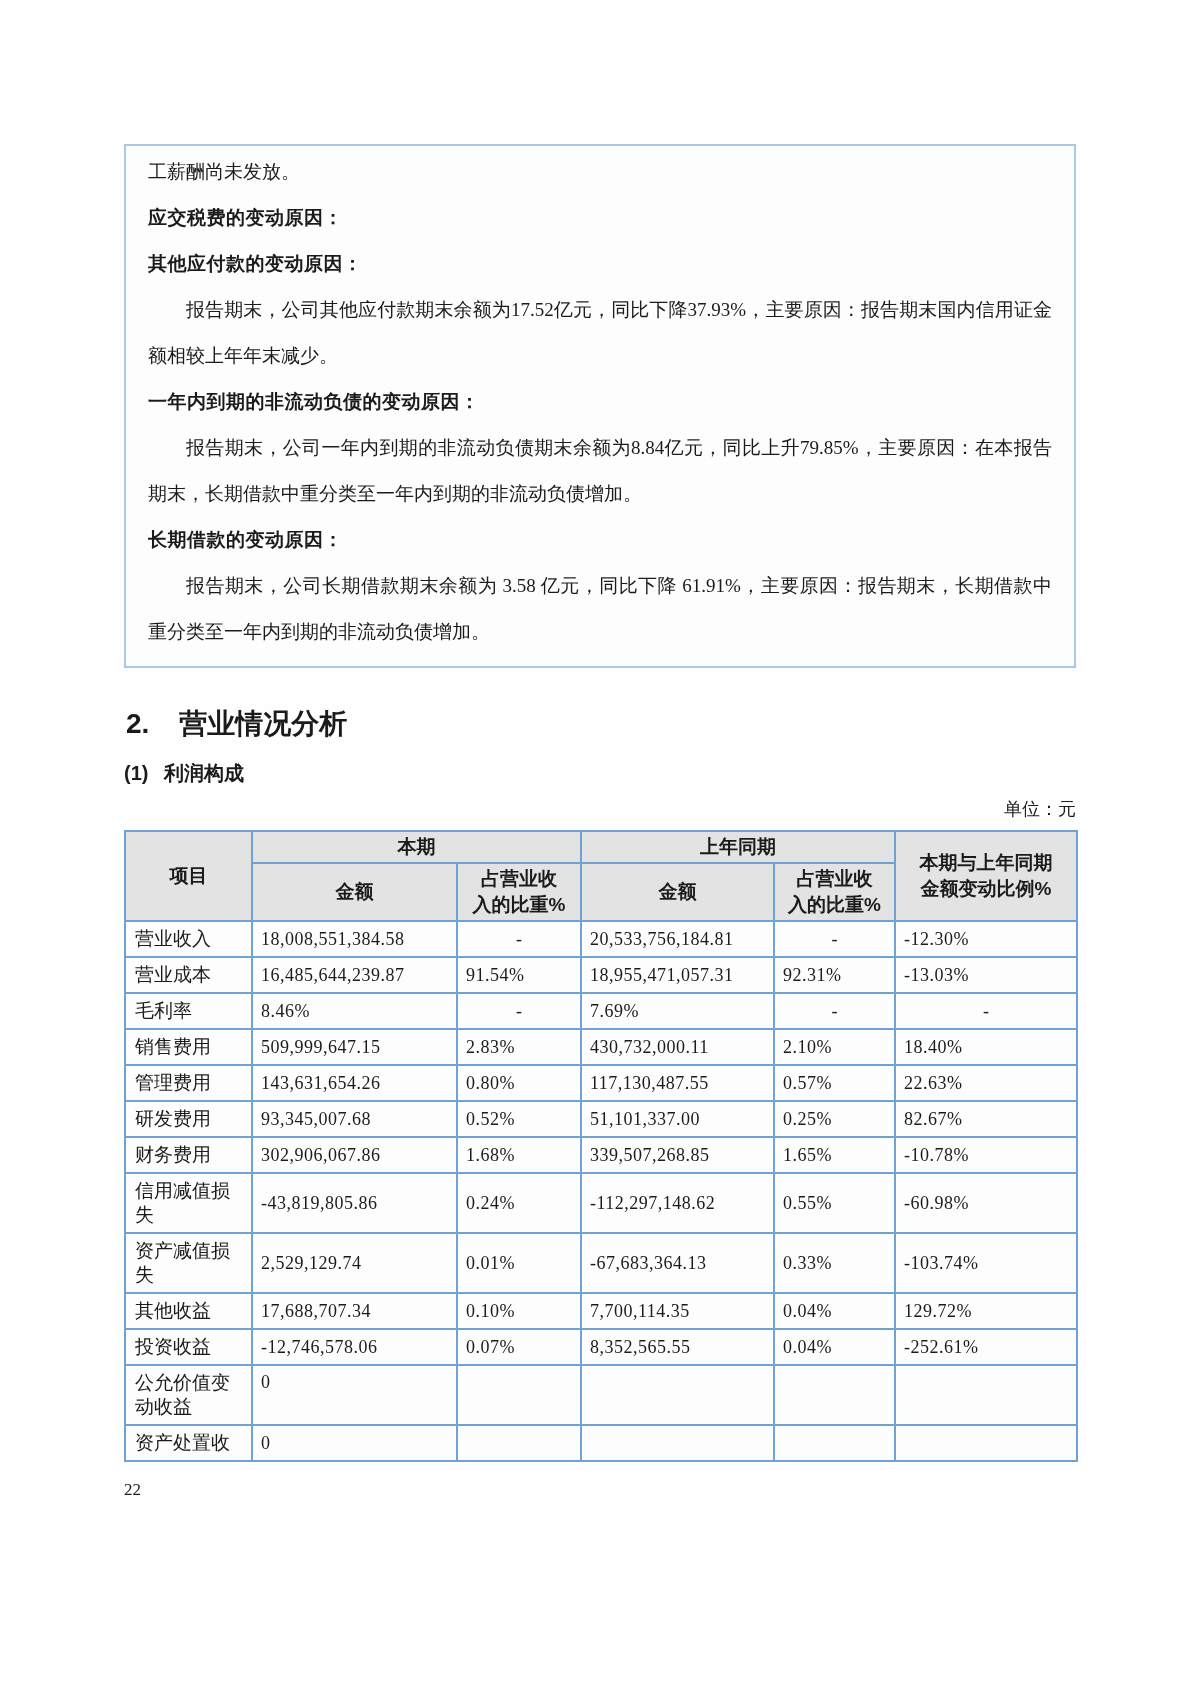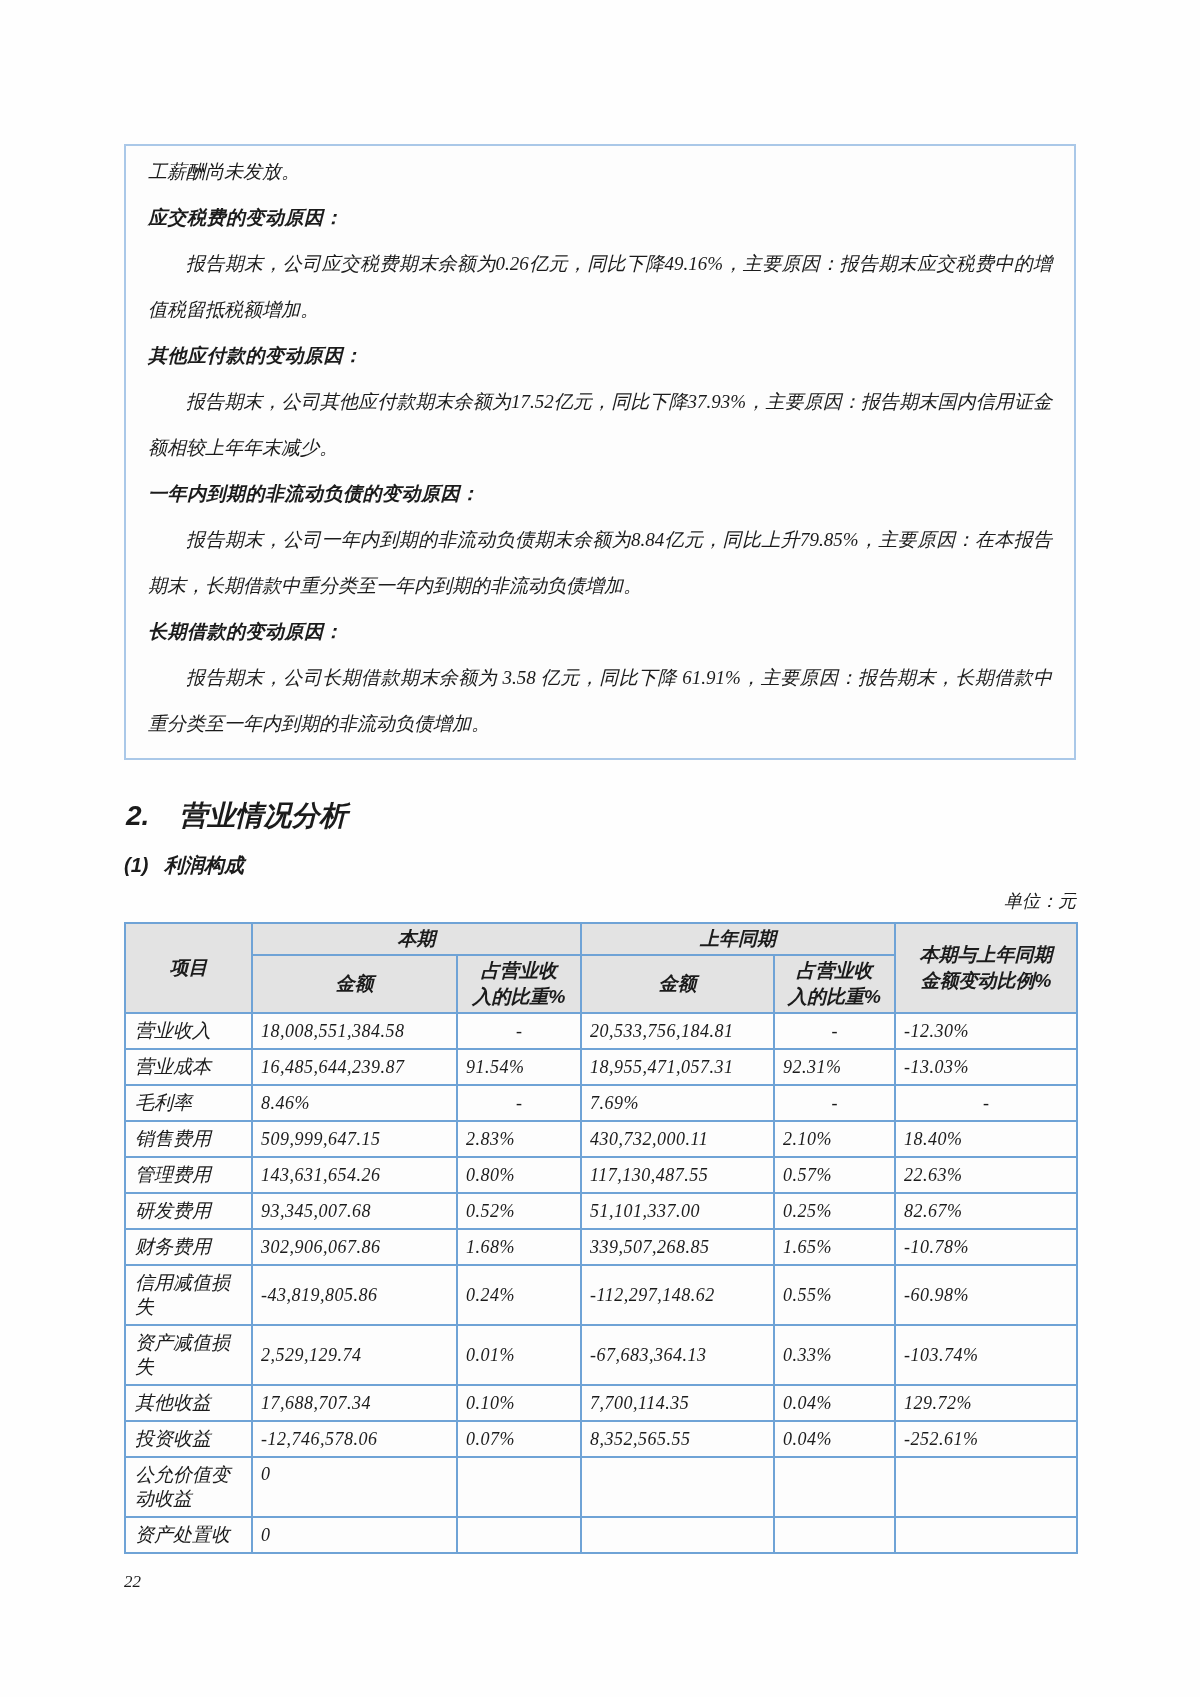--- a/index.html
+++ b/index.html
@@ -1,21 +1,21 @@
 <!DOCTYPE html>
 <html style="--table-border: #6fa3d6; --box-border: #aac8e8; --header-bg: #e3e3e3;"><head>
 <meta charset="utf-8">
 <style>
   html,body{margin:0;padding:0;}
   body{
     width:1200px;height:1697px;background:#fefefe;color:#1b1b1b;
     font-family:"Liberation Serif","DejaVu Serif",serif;
     overflow:hidden;
   }
-  .content{width:952px;margin:4px auto;font-style:italic;}
+  .content{width:952px;margin:4px auto;}
 
   
   .callout-box{
     box-sizing:border-box;
     margin-top:144px;
     border:2px solid var(--box-border,#aac8e8);
     padding:3px 22px 11px 22px;
     background:#fdfdfd;
   }
   .callout-box p{margin:0;font-size:19px;line-height:46px;text-align:justify;}
@@ -64,21 +64,20 @@
 </style>
 </head>
 <body>
 
 <div class="page">
   <div class="content">
 
     <div class="callout-box">
         <p class="normal">工薪酬尚未发放。</p>
         <p class="heading">应交税费的变动原因：</p>
-        <p class="para">报告期末，公司应交税费期末余额为0.26亿元，同比下降49.16%，主要原因：报告期末应交税费中的增值税留抵税额增加。</p>
         <p class="heading">其他应付款的变动原因：</p>
         <p class="para">报告期末，公司其他应付款期末余额为17.52亿元，同比下降37.93%，主要原因：报告期末国内信用证金额相较上年年末减少。</p>
         <p class="heading">一年内到期的非流动负债的变动原因：</p>
         <p class="para">报告期末，公司一年内到期的非流动负债期末余额为8.84亿元，同比上升79.85%，主要原因：在本报告期末，长期借款中重分类至一年内到期的非流动负债增加。</p>
         <p class="heading">长期借款的变动原因：</p>
         <p class="para">报告期末，公司长期借款期末余额为 3.58 亿元，同比下降 61.91%，主要原因：报告期末，长期借款中重分类至一年内到期的非流动负债增加。</p>
       </div>
 
     <h2 class="sec">
       <span class="n">2.</span>

